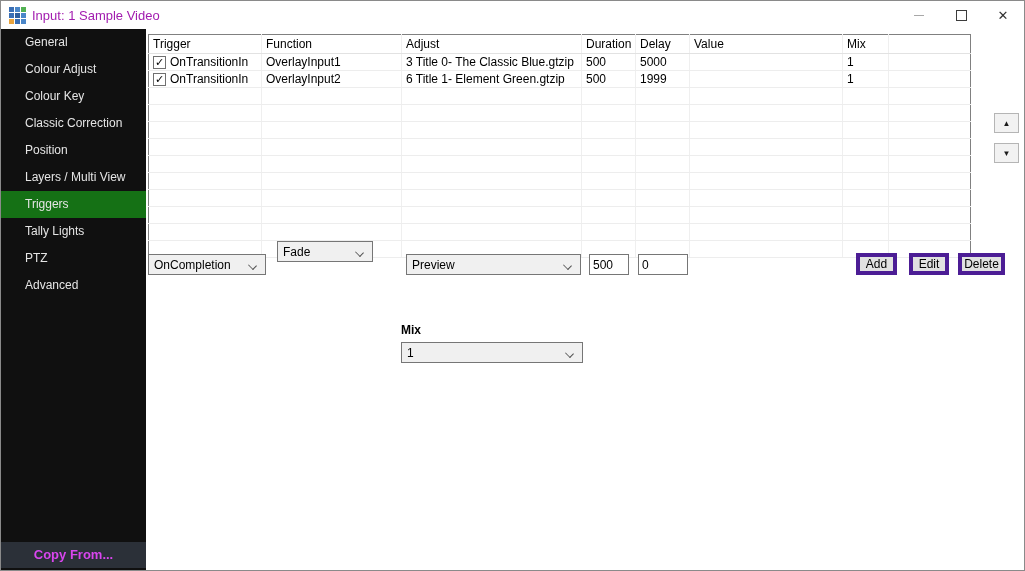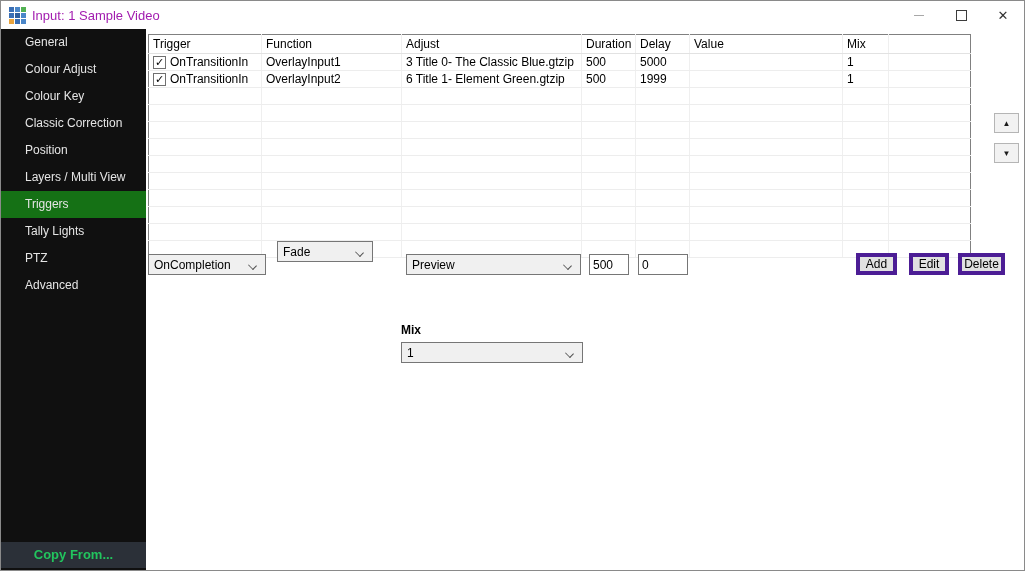--- a/index.html
+++ b/index.html
@@ -17,21 +17,21 @@
   .win-controls{position:absolute;right:0;top:0;height:28px;display:flex;}
   .win-btn{width:42px;height:28px;display:flex;align-items:center;justify-content:center;cursor:default;}
   .glyph-min{width:10px;height:1px;background:#a8a8a8;display:block;}
   .glyph-max{width:9px;height:9px;border:1px solid #3c3c3c;display:block;}
   .glyph-close{font-size:13px;color:#333;line-height:1;}
   
   .sidebar{position:absolute;left:0;top:28px;width:145px;height:543px;background:#101010;}
   .side-item{height:27px;line-height:27px;padding-left:24px;color:#e5e5e5;cursor:default;white-space:nowrap;}
   .side-item.selected{background:#157115;}
   .copy-from{position:absolute;left:0;top:513px;width:145px;height:26px;line-height:26px;
-    background:#2b3038;color:#22c55e;font-weight:bold;text-align:center;font-size:13px;cursor:default;}
+    background:#2b3038;color:#d946ef;font-weight:bold;text-align:center;font-size:13px;cursor:default;}
   
   .trg-table{position:absolute;left:147px;top:33px;width:823px;height:214px;
     border:1px solid #808080;border-collapse:collapse;table-layout:fixed;background:#fff;font-size:12px;}
   .trg-table th{height:18px;font-weight:normal;text-align:left;padding:0 0 0 4px;
     border-right:1px solid #efefef;border-bottom:1px solid #e2e2e2;white-space:nowrap;overflow:hidden;}
   .trg-table td{height:16px;padding:0 0 0 4px;border-right:1px solid #efefef;
     border-bottom:1px solid #ededed;white-space:nowrap;overflow:hidden;}
   .trg-table th:last-child,.trg-table td:last-child{border-right:none;}
   .trig-cell{display:flex;align-items:center;gap:4px;}
   .checkbox{width:13px;height:13px;border:1px solid #707070;background:#fff;display:inline-flex;

